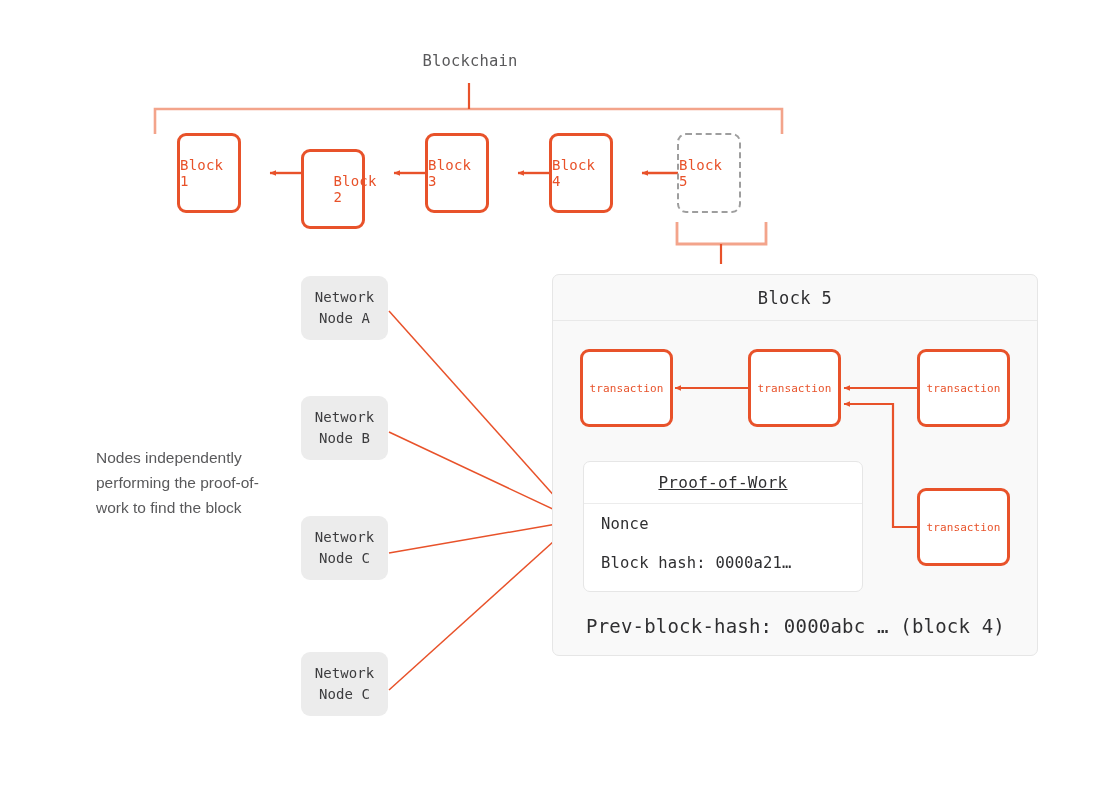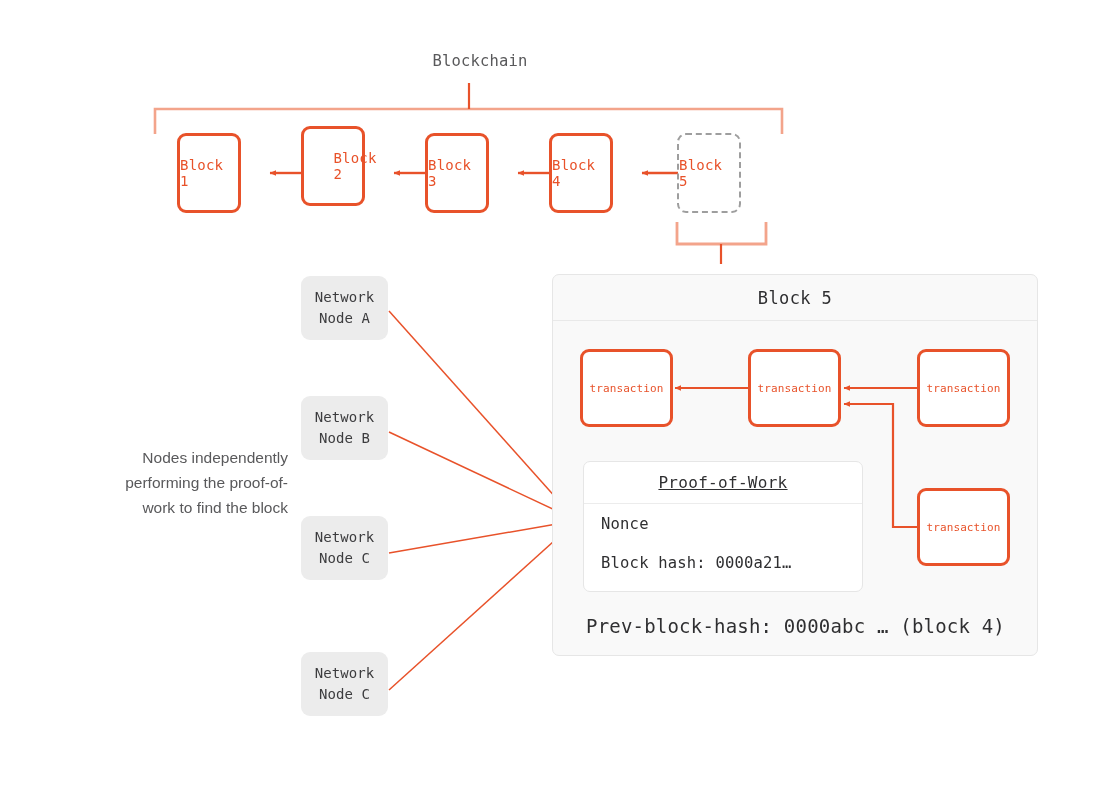--- a/index.html
+++ b/index.html
@@ -18,21 +18,21 @@
     background: #ffffff;
     overflow: hidden;
   }
   .mono {
     font-family: "DejaVu Sans Mono", "Liberation Mono", monospace;
   }
 
   
   #blockchain-label {
     position: absolute;
-    left: 380px;
+    left: 370px;
     top: 52px;
     width: 200px;
     text-align: center;
     font-size: 15.5px;
     color: #59595b;
     letter-spacing: 0.15px;
   }
 
   
   .chain-block {
@@ -72,21 +72,21 @@
     letter-spacing: 0.1px;
     text-align: center;
   }
 
   
   #nodes-caption {
     position: absolute;
     left: 96px;
     top: 445px;
     width: 192px;
-    text-align: right;
+    text-align: left;
     font-size: 15.5px;
     line-height: 1.62;
     color: #59595b;
   }
 
   
   #block-panel {
     position: absolute;
     left: 552px;
     top: 274px;
@@ -219,21 +219,21 @@
       <line x1="389" y1="553" x2="574" y2="521" stroke="#e8522a" stroke-width="1.5" marker-end="url(#arrow-thin)"></line>
       <line x1="389" y1="690" x2="574" y2="523" stroke="#e8522a" stroke-width="1.5" marker-end="url(#arrow-thin)"></line>
     </g>
   </svg>
 
   <div id="blockchain-label" class="mono">Blockchain</div>
 
   <div class="chain-block mono" style="left:177px; top:133px;">
     <span>Block 1</span>
   </div>
-  <div class="chain-block mono" style="left:301px; top:126px;padding-left:44px;">
+  <div class="chain-block mono" style="left:301px; top:149px;padding-left:44px;">
     <span>Block 2</span>
   </div>
   <div class="chain-block mono" style="left:425px; top:133px;">
     <span>Block 3</span>
   </div>
   <div class="chain-block mono" style="left:549px; top:133px;">
     <span>Block 4</span>
   </div>
   <div class="chain-block pending mono" style="left:677px; top:133px;">
     <span>Block 5</span>

